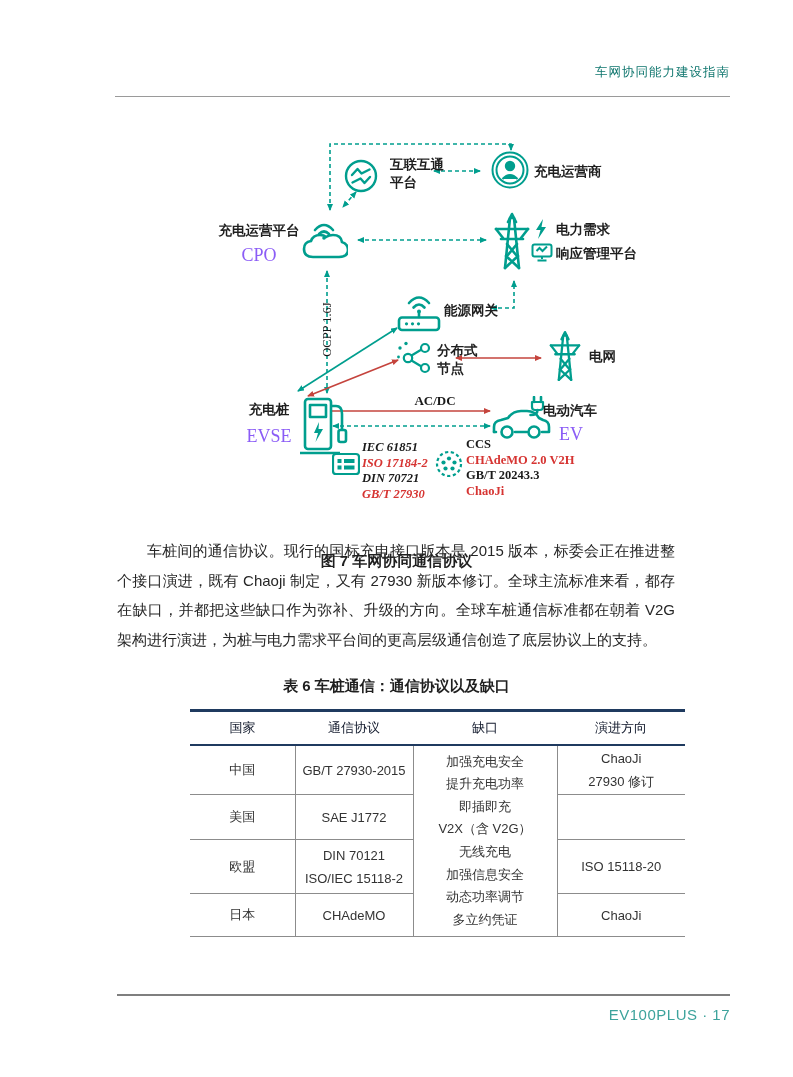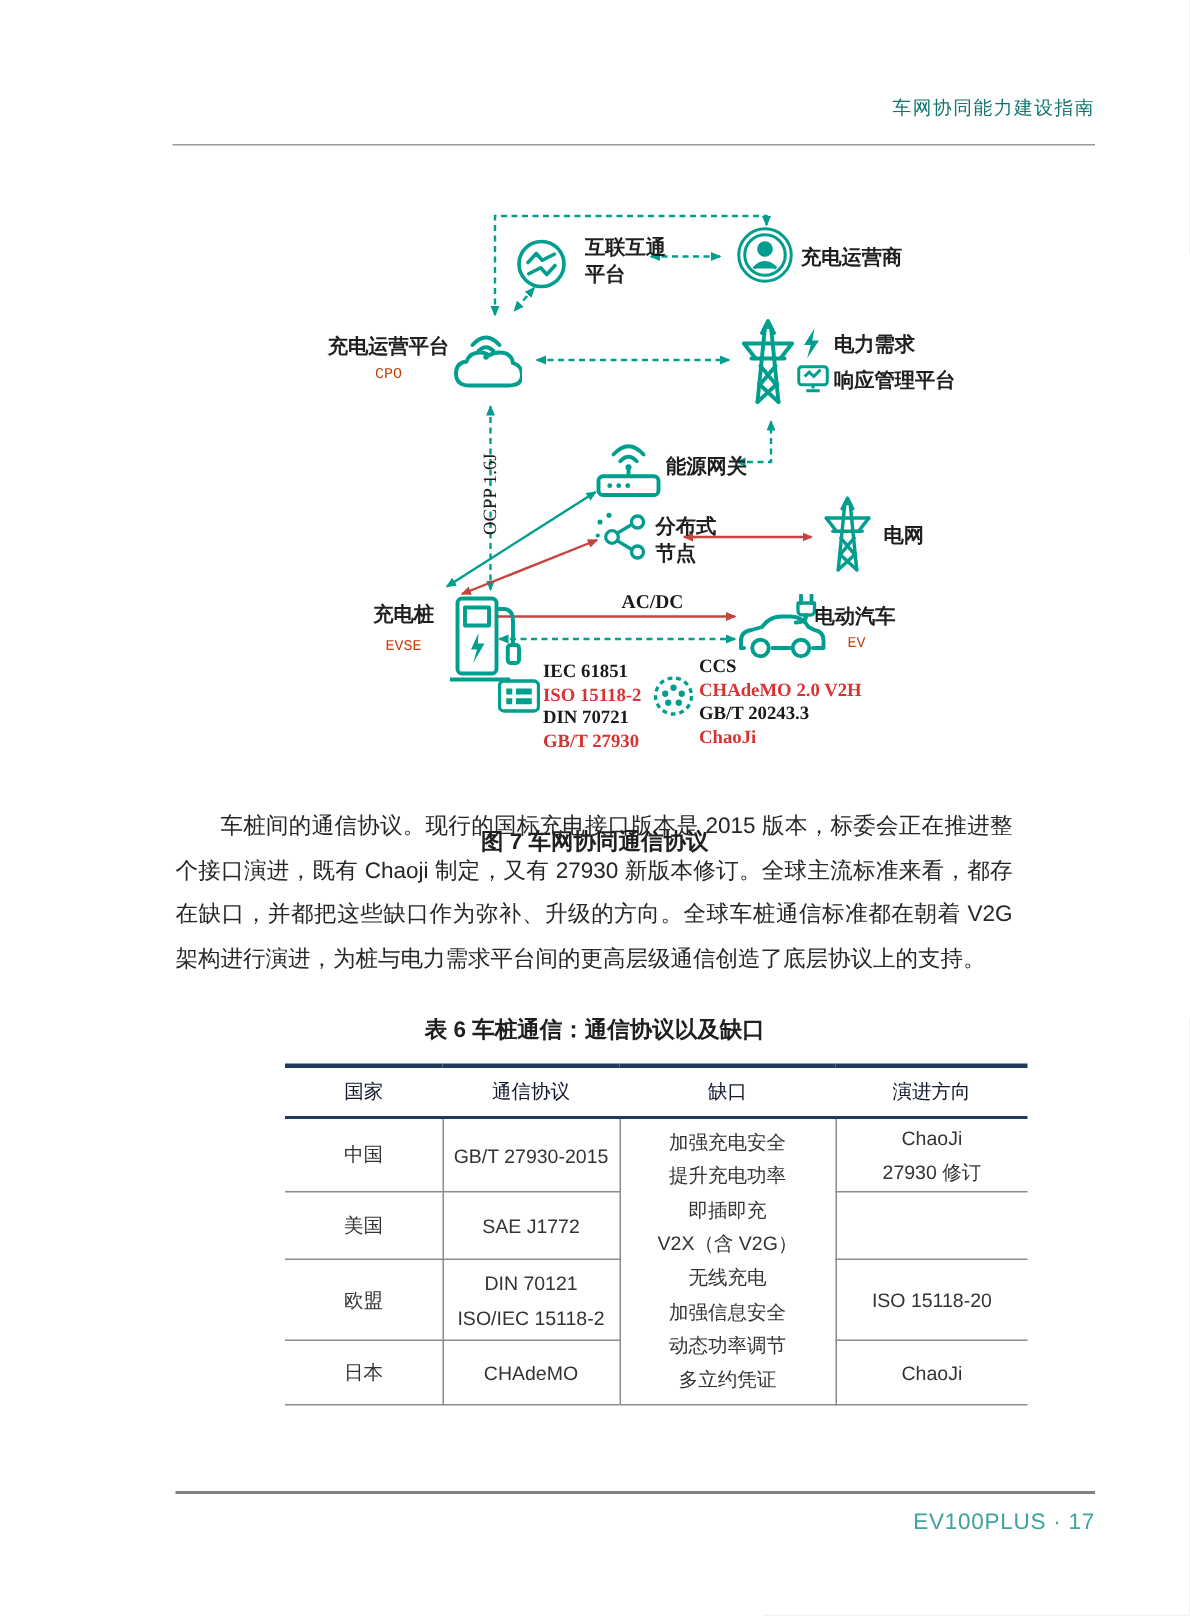--- a/index.html
+++ b/index.html
@@ -2,21 +2,21 @@
 <html><head>
 <meta charset="utf-8">
 <style>
   html,body{margin:0;padding:0;background:#e8e8e8;}
   .page{position:relative;width:793px;height:1077px;margin:0 auto;background:#ffffff;
         font-family:"Liberation Sans",sans-serif;color:#262626;overflow:hidden;}
   .abs{position:absolute;}
   .hdr-title{font-size:12.5px;color:#0f766e;letter-spacing:1px;}
   .rule{background:#9a9a9a;}
   .nlabel{font-size:13.5px;font-weight:bold;color:#1f1f1f;line-height:18px;white-space:pre-line;}
-  .abbr{font-family:Liberation Mono, monospace;font-size:10px;color:#c2410c;}
+  .abbr{font-family:Liberation Serif, serif;font-size:18px;color:#8b5cf6;}
   .serif{font-family:"Liberation Serif",serif;}
   .proto{font-family:"Liberation Serif",serif;font-size:12.5px;font-weight:bold;line-height:15.5px;white-space:nowrap;}
   .caption{position:absolute;left:60px;width:673px;text-align:center;font-size:15px;font-weight:bold;color:#1f1f1f;}
   .para{position:absolute;left:117px;top:536px;width:558px;font-size:15px;line-height:29.6px;
         text-align:justify;text-indent:2em;color:#262626;}
   table.gap{border-collapse:collapse;table-layout:fixed;width:495px;font-size:13px;color:#333;}
   table.gap th{font-weight:normal;font-size:13px;color:#0f172a;height:30px;
                border-top:3px solid #1f3a5f;border-bottom:2px solid #1f3a5f;}
   table.gap td{text-align:center;vertical-align:middle;}
   .c-div{border-right:1px solid #8c8c8c;}
@@ -208,23 +208,23 @@
     <div class="abs nlabel" style="left:589px;top:348px;">电网</div>
     <div class="abs nlabel" style="left:240px;top:401px;width:58px;text-align:center;">充电桩</div>
     <div class="abs abbr" style="left:240px;top:426px;width:58px;text-align:center;">EVSE</div>
     <div class="abs nlabel" style="left:543px;top:402px;">电动汽车</div>
     <div class="abs abbr" style="left:545px;top:424px;width:52px;text-align:center;">EV</div>
 
     <div class="abs serif" style="left:282px;top:322px;width:90px;text-align:center;font-size:12.5px;color:#1a1a1a;
          transform:rotate(-90deg);transform-origin:center;">OCPP 1.6J</div>
     <div class="abs serif" style="left:390px;top:393px;width:90px;text-align:center;font-size:13px;font-weight:bold;color:#1a1a1a;">AC/DC</div>
 
-    <div class="abs" style="left:362px;top:440px;">
+    <div class="abs" style="left:362px;top:440px;font-style:italic;">
       <div class="proto" style="color: rgb(26, 26, 26);">IEC 61851</div>
-      <div class="proto" style="color: rgb(214, 52, 50);">ISO 15118-2</div>
+      <div class="proto" style="color: rgb(214, 52, 50);">ISO 17184-2</div>
       <div class="proto" style="color: rgb(26, 26, 26);">DIN 70721</div>
       <div class="proto" style="color: rgb(214, 52, 50);">GB/T 27930</div>
     </div>
     <div class="abs" style="left:466px;top:437px;">
       <div class="proto" style="color: rgb(26, 26, 26);">CCS</div>
       <div class="proto" style="color: rgb(214, 52, 50);">CHAdeMO 2.0 V2H</div>
       <div class="proto" style="color: rgb(26, 26, 26);">GB/T 20243.3</div>
       <div class="proto" style="color: rgb(214, 52, 50);">ChaoJi</div>
     </div>
 

